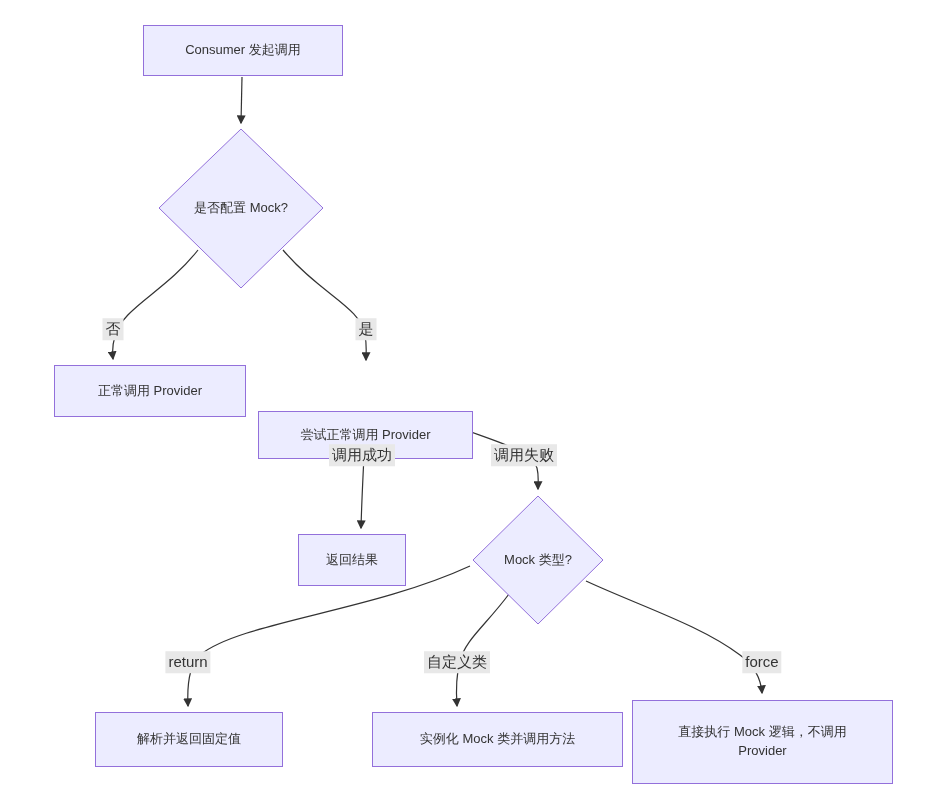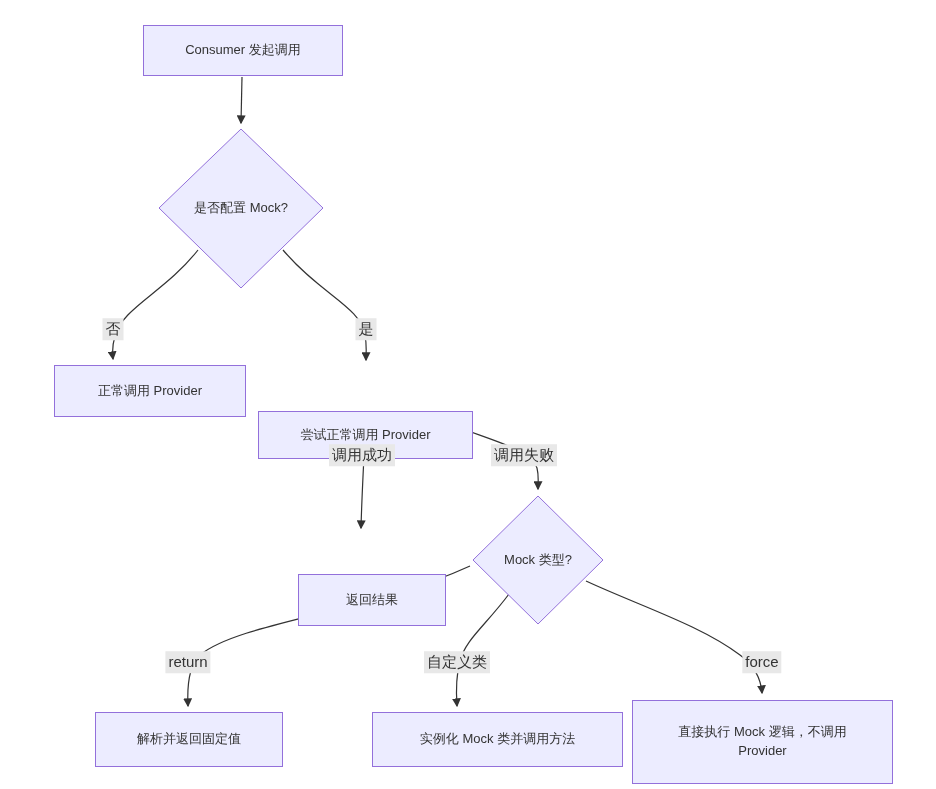--- a/index.html
+++ b/index.html
@@ -104,21 +104,21 @@
   </div>
 
   <div class="node" style="left:18px; top:365px; width:192px; height:52px;margin-left:36px;">
     <span class="node-label">正常调用 Provider</span>
   </div>
 
   <div class="node" style="left:258px; top:366px; width:215px; height:48px;margin-top:45px;">
     <span class="node-label">尝试正常调用 Provider</span>
   </div>
 
-  <div class="node" style="left:298px; top:534px; width:148px; height:52px;margin-top:40px;">
+  <div class="node" style="left:298px; top:534px; width:108px; height:52px;">
     <span class="node-label">返回结果</span>
   </div>
 
   <div class="node" style="left:95px; top:712px; width:188px; height:55px;">
     <span class="node-label">解析并返回固定值</span>
   </div>
 
   <div class="node" style="left:332px; top:712px; width:251px; height:55px;margin-left:40px;">
     <span class="node-label">实例化 Mock 类并调用方法</span>
   </div>

